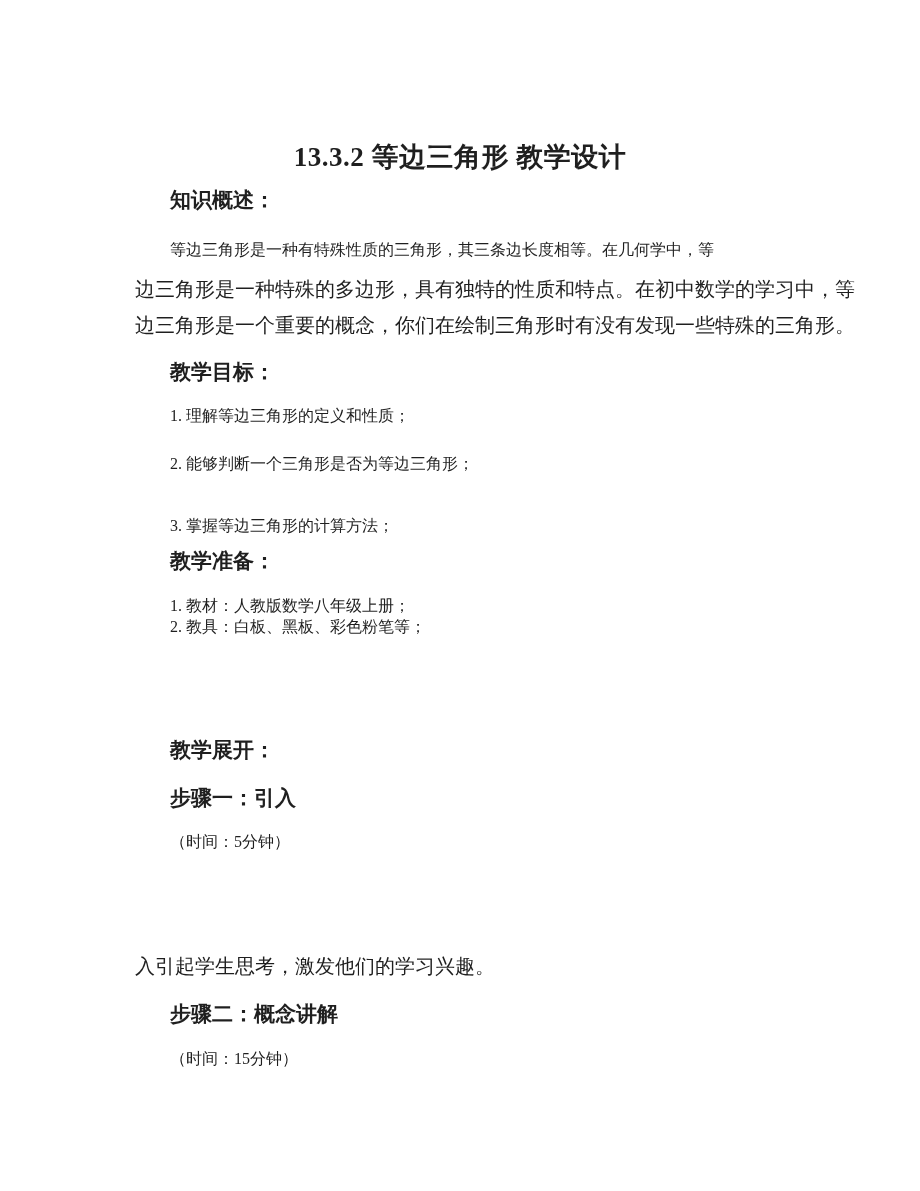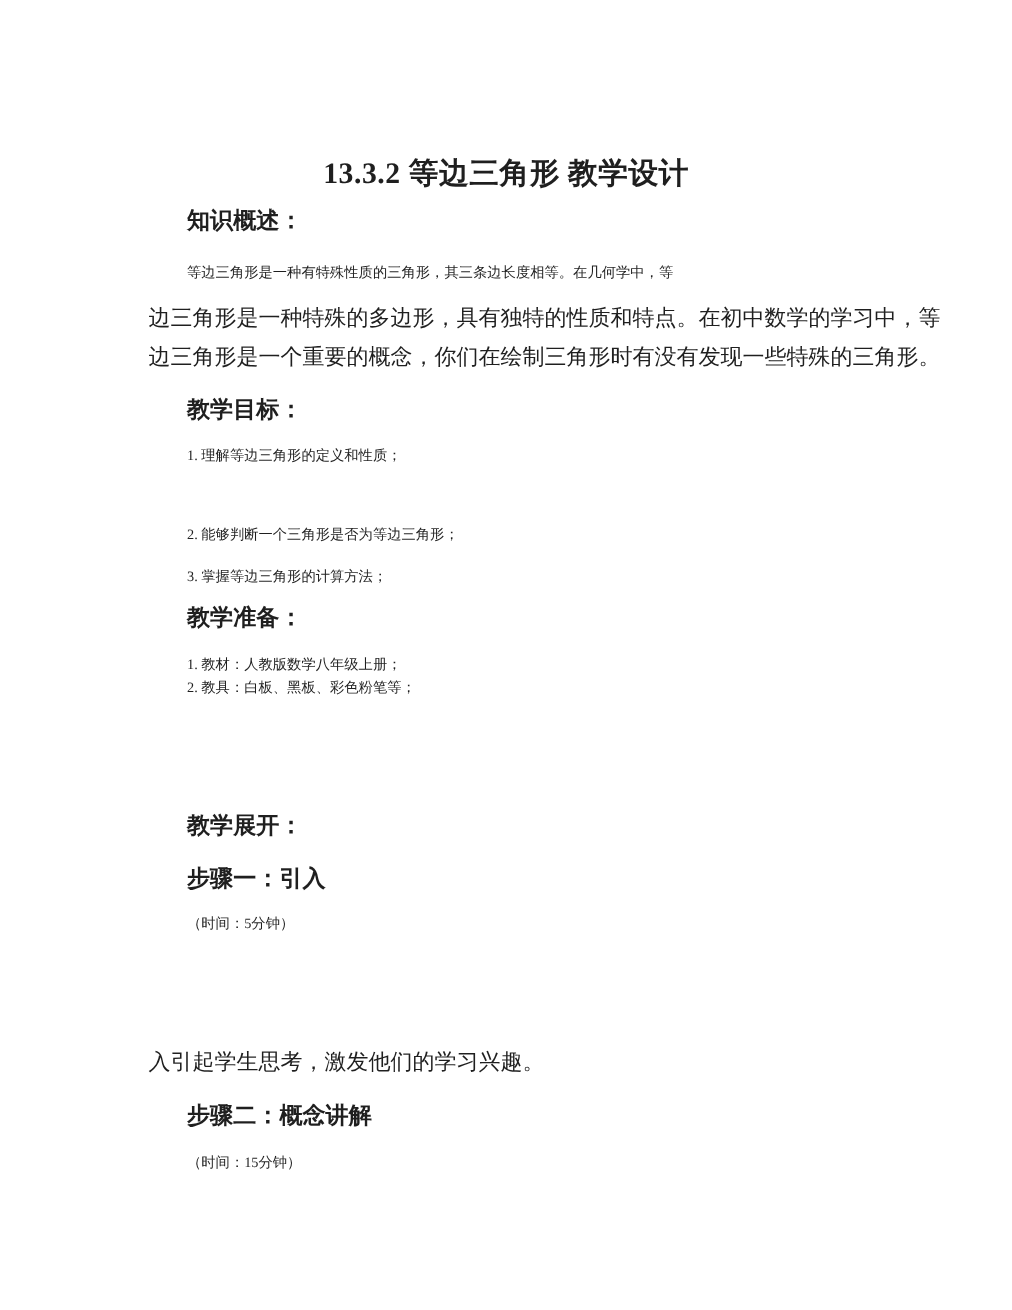--- a/index.html
+++ b/index.html
@@ -29,21 +29,21 @@
     font-weight: bold;
     letter-spacing: 0.5px;
   }
   .heading {
     left: 170px;
     font-size: 21px;
     font-weight: bold;
   }
   .indent {
     left: 170px;
-    font-size: 13px;
+    font-size: 16px;
   }
   .cont {
     left: 135px;
     font-size: 20px;
   }
 </style>
 </head>
 <body>
 
 <div class="page">
@@ -52,21 +52,21 @@
 
   <div class="line heading" style="top:187px">知识概述：</div>
 
   <div class="line indent" style="top:240px">等边三角形是一种有特殊性质的三角形，其三条边长度相等。在几何学中，等</div>
   <div class="line cont" style="top:277px">边三角形是一种特殊的多边形，具有独特的性质和特点。在初中数学的学习中，等</div>
   <div class="line cont" style="top:313px">边三角形是一个重要的概念，你们在绘制三角形时有没有发现一些特殊的三角形。</div>
 
   <div class="line heading" style="top:359px">教学目标：</div>
 
   <div class="line indent" style="top:406px">1. 理解等边三角形的定义和性质；</div>
-  <div class="line indent" style="top:478px">2. 能够判断一个三角形是否为等边三角形；</div>
+  <div class="line indent" style="top:454px">2. 能够判断一个三角形是否为等边三角形；</div>
   <div class="line indent" style="top:516px">3. 掌握等边三角形的计算方法；</div>
 
   <div class="line heading" style="top:548px">教学准备：</div>
 
   <div class="line indent" style="top:596px">1. 教材：人教版数学八年级上册；</div>
   <div class="line indent" style="top:617px">2. 教具：白板、黑板、彩色粉笔等；</div>
 
   <div class="line heading" style="top:737px">教学展开：</div>
 
   <div class="line heading" style="top:785px">步骤一：引入</div>

